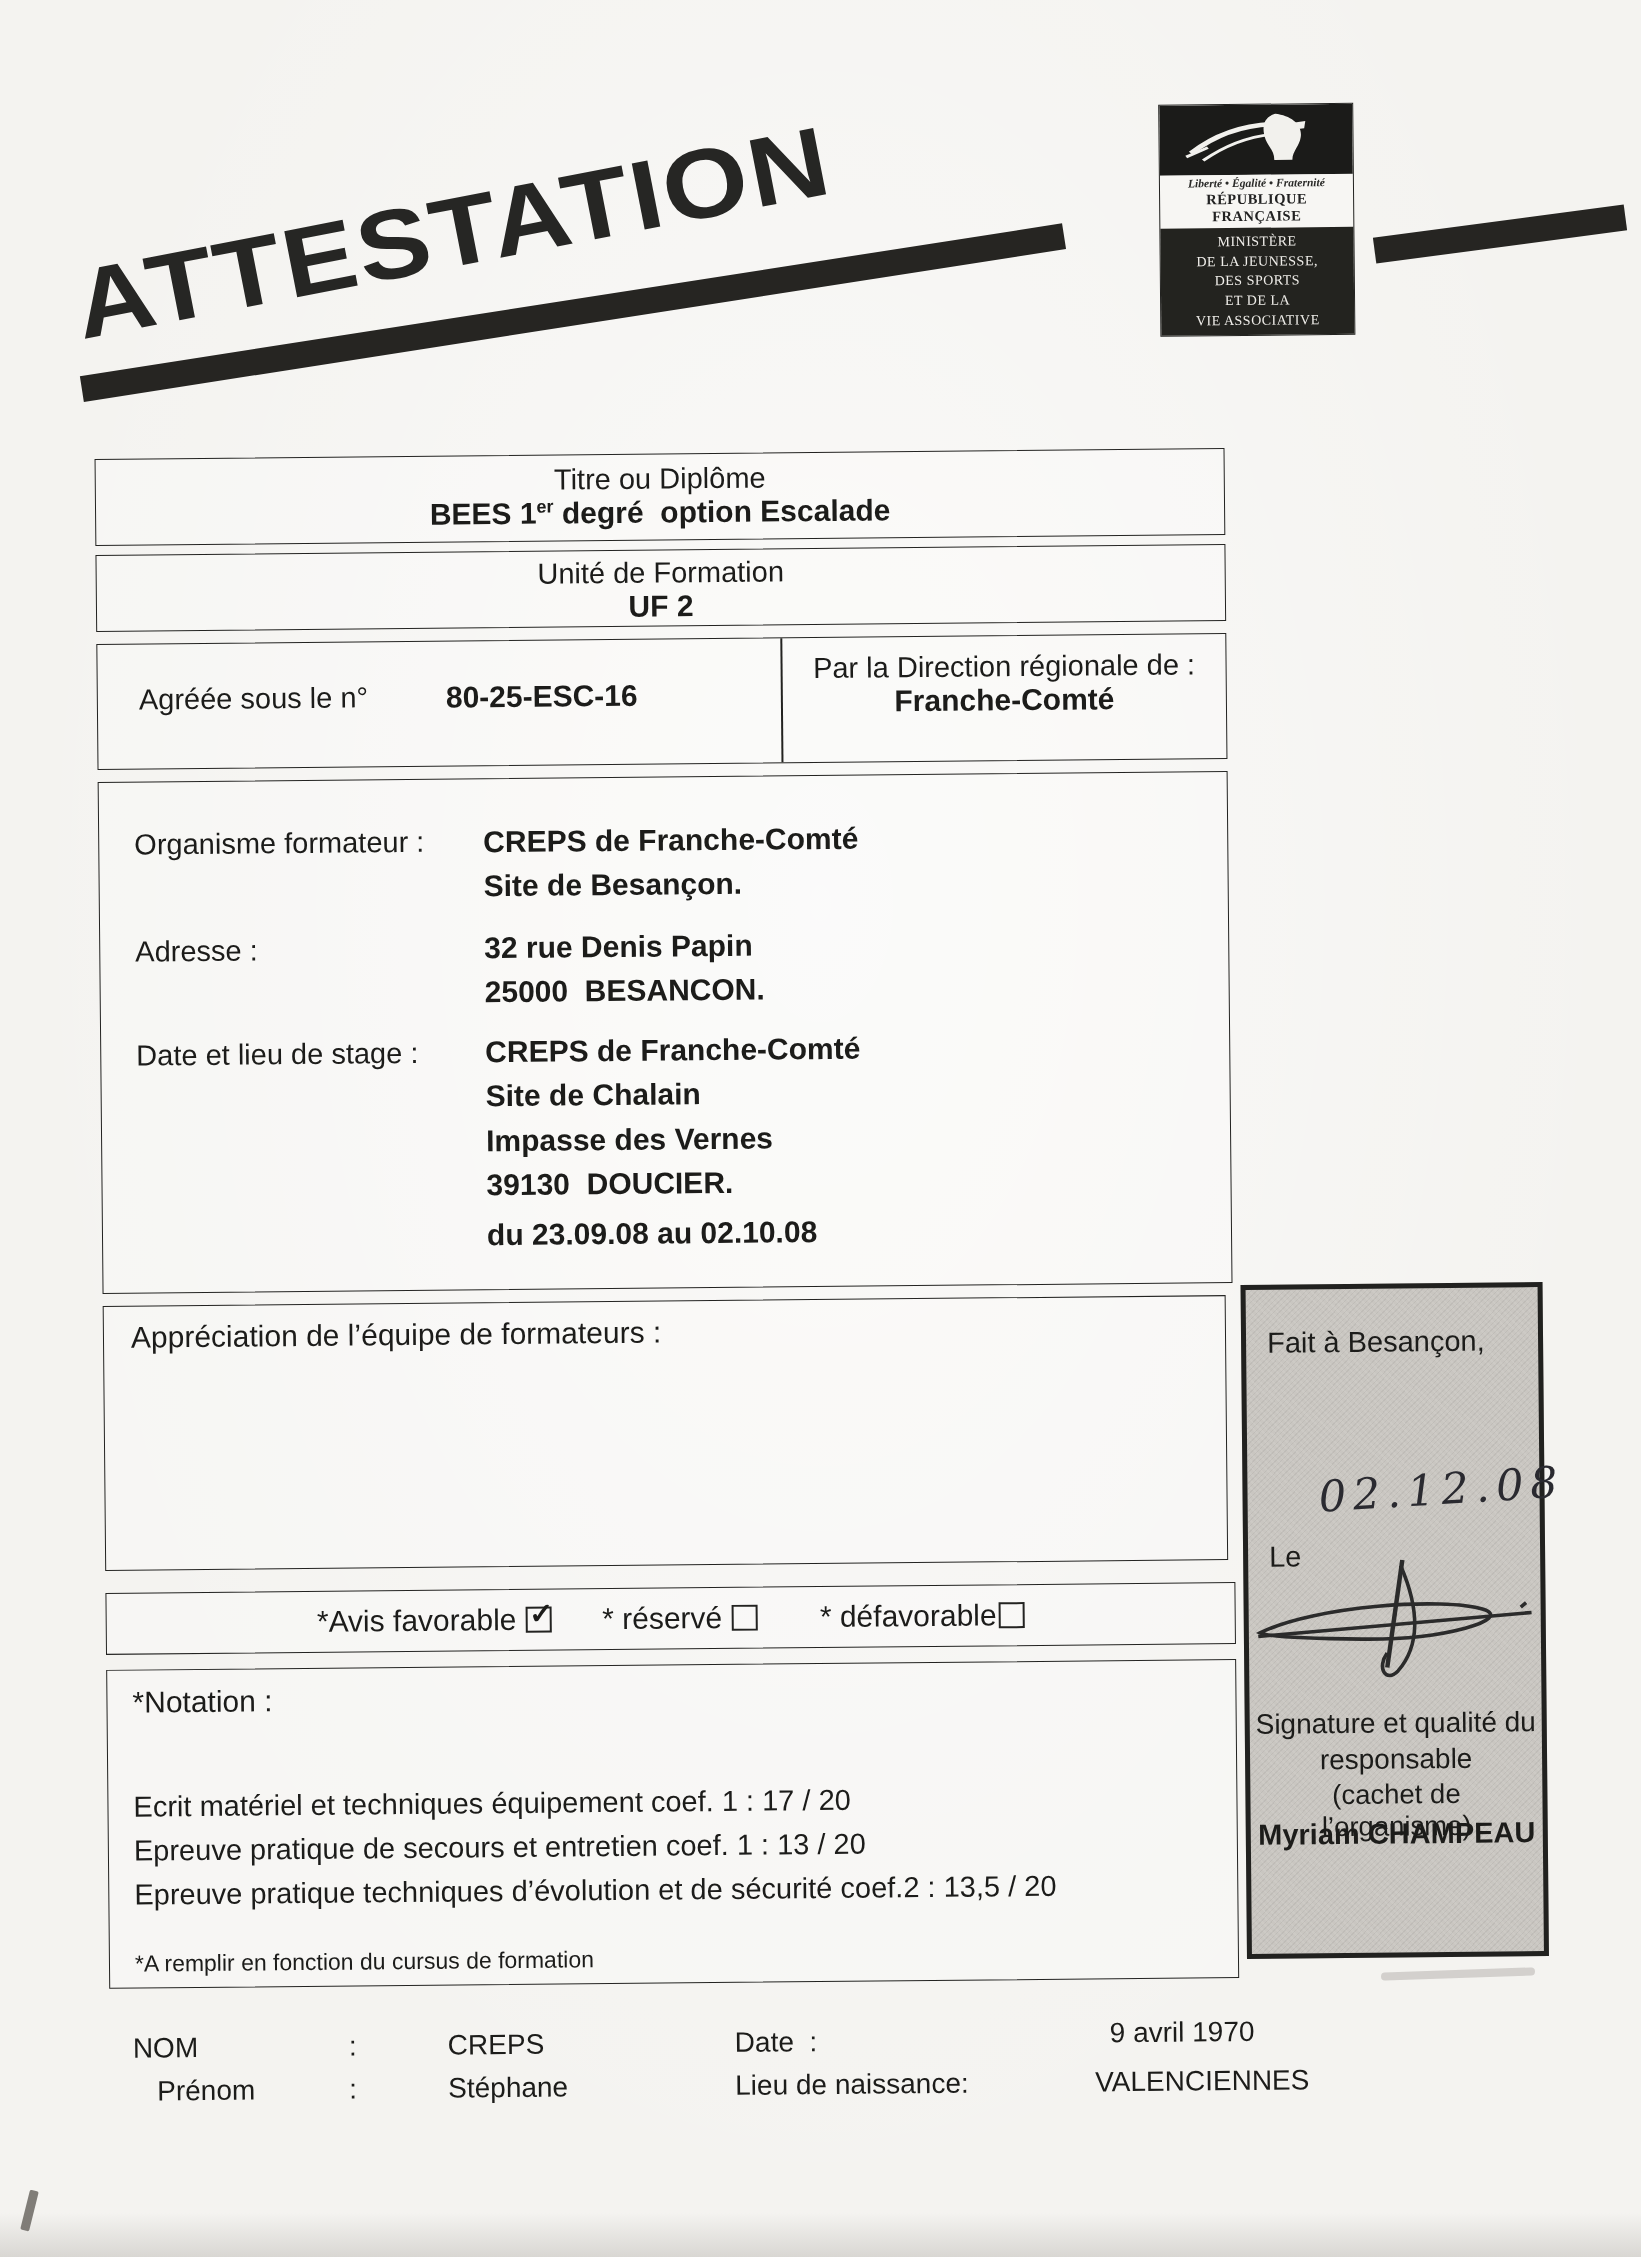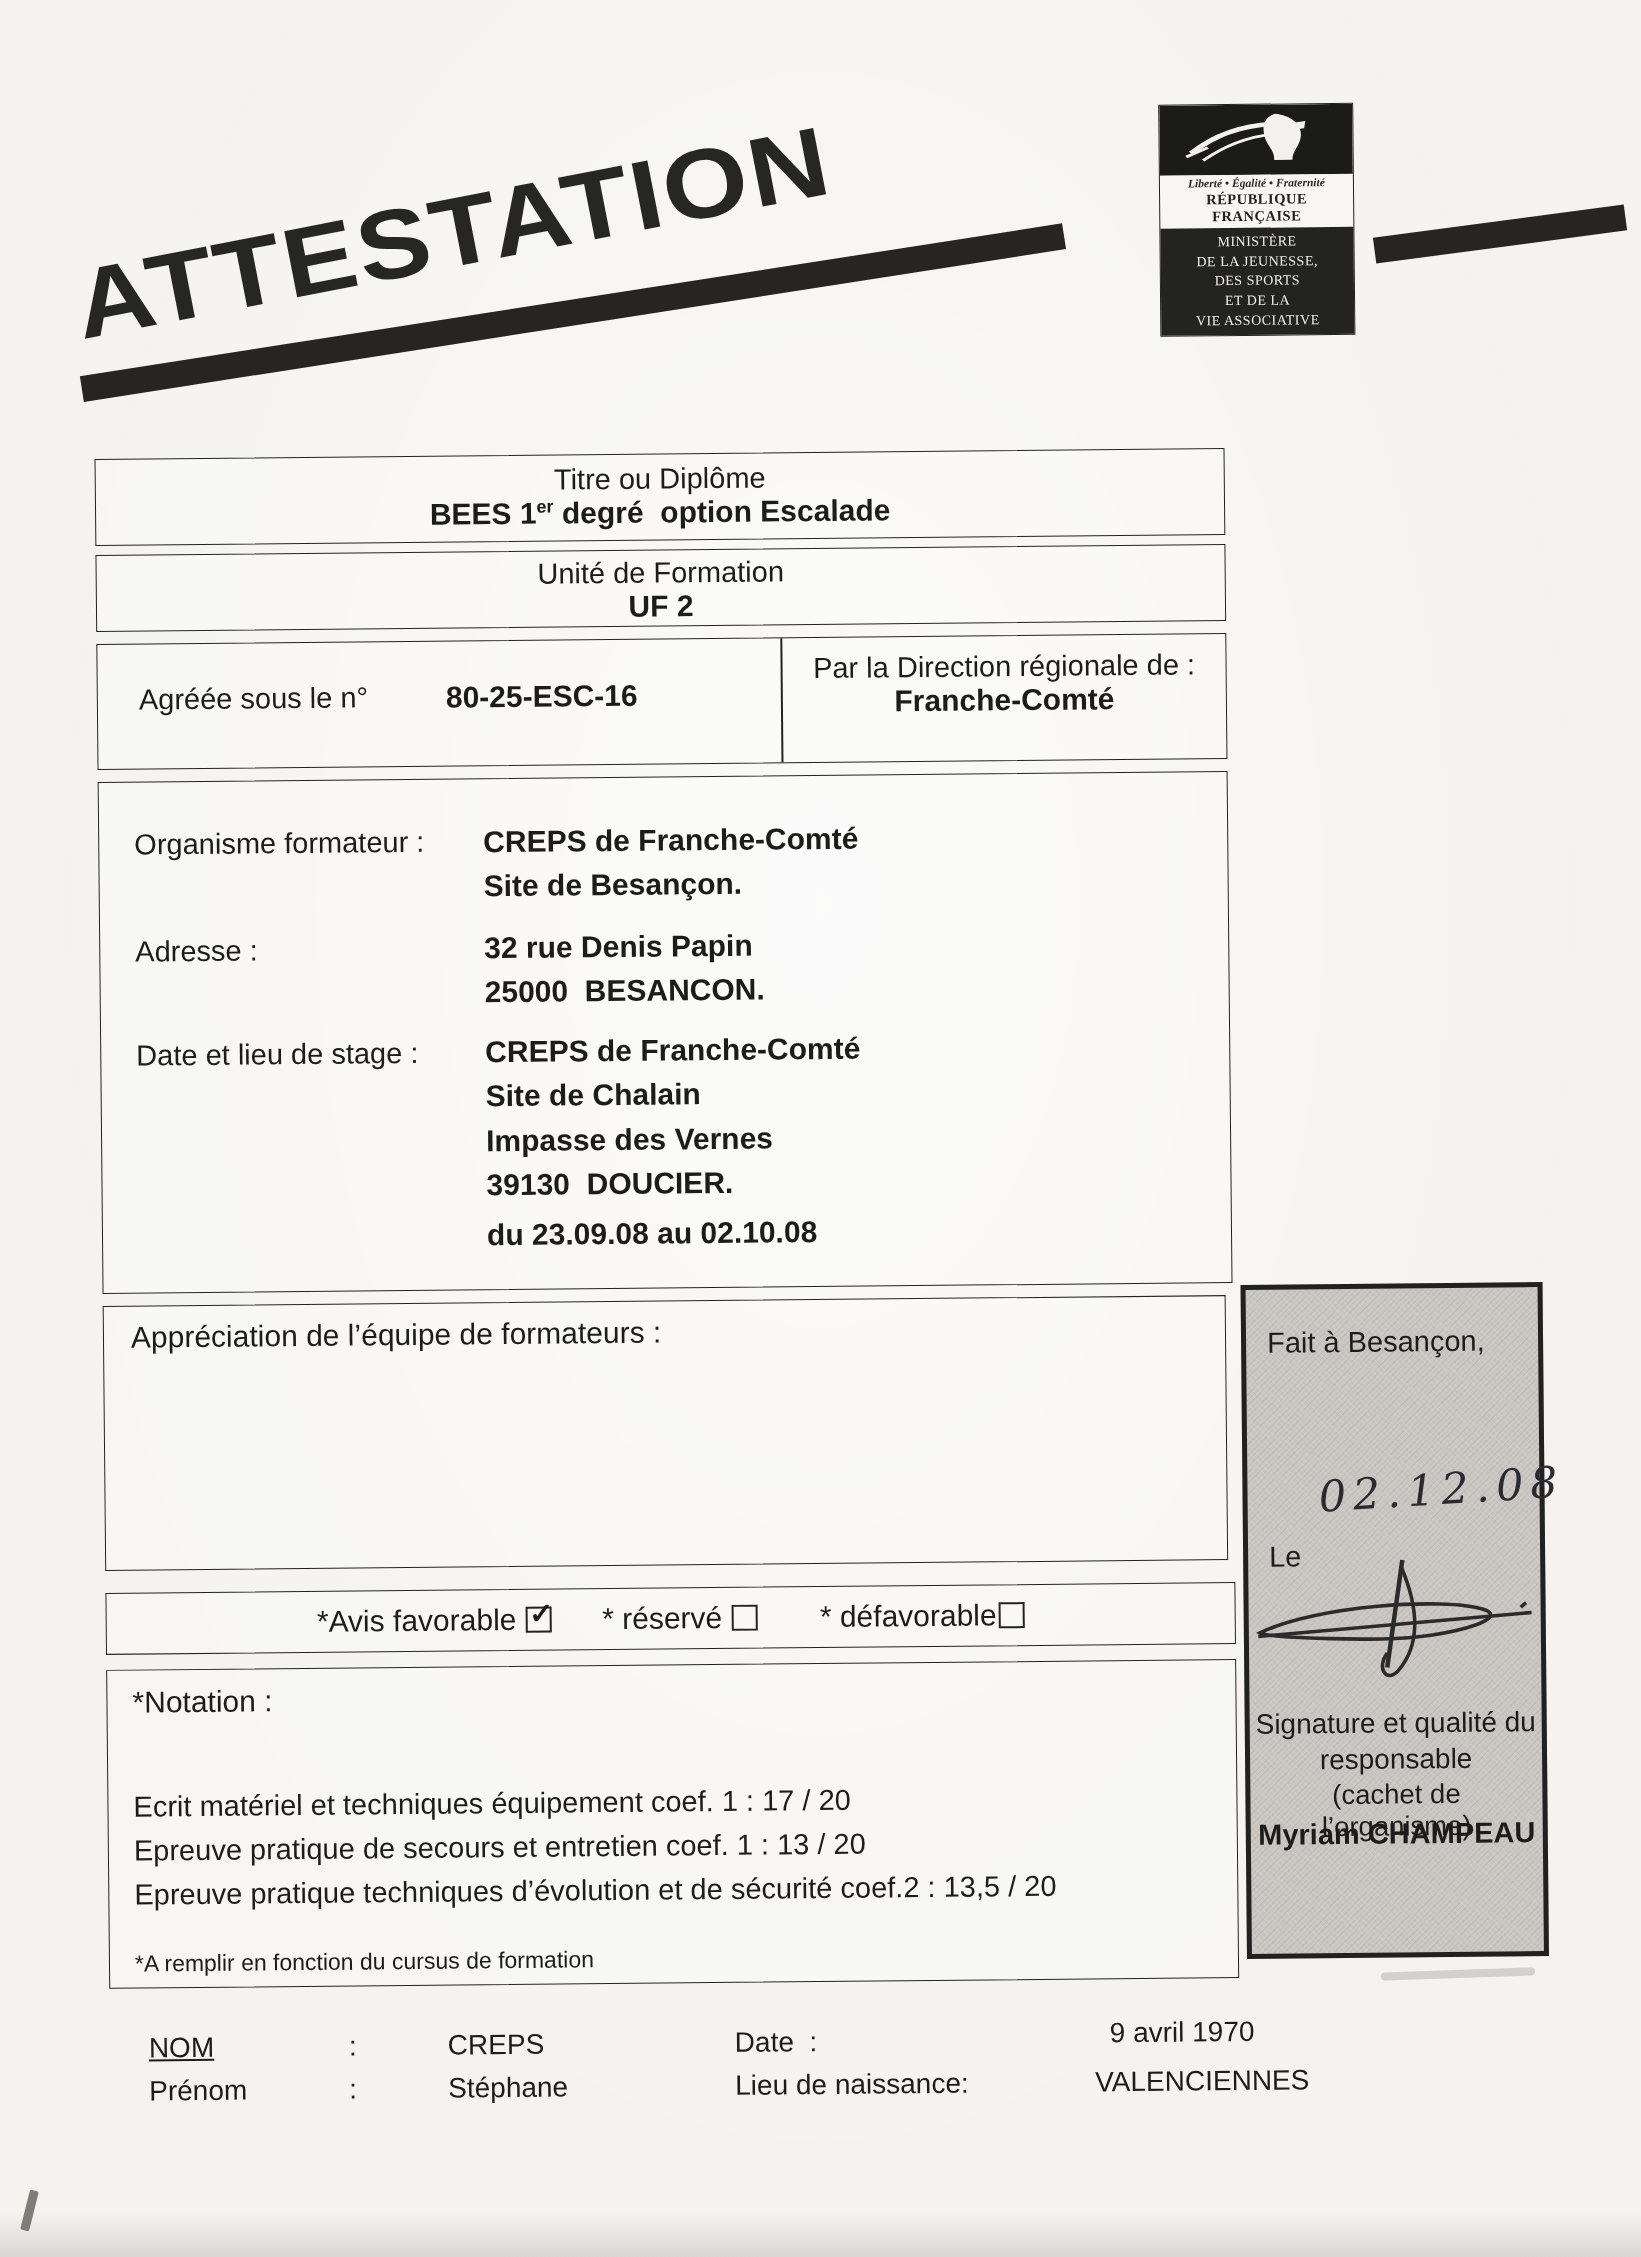--- a/index.html
+++ b/index.html
@@ -221,25 +221,25 @@
     <span class="not-lbl" data-bind="notation.label">*Notation :</span>
     <div class="not-lines">
       <div data-bind="notation.lines.0">Ecrit matériel et techniques équipement coef. 1 : 17 / 20</div>
       <div data-bind="notation.lines.1">Epreuve pratique de secours et entretien coef. 1 : 13 / 20</div>
       <div data-bind="notation.lines.2">Epreuve pratique techniques d’évolution et de sécurité coef.2 : 13,5 / 20</div>
     </div>
     <span class="not-foot" data-bind="notation.footnote">*A remplir en fonction du cursus de formation</span>
   </div>
 
   <div>
-    <span class="id-item" style="left:140px;top:2026px;text-decoration:underline;" data-bind="identity.nom_label">NOM</span>
+    <span class="id-item" style="left:124px;top:2026px;" data-bind="identity.nom_label">NOM</span>
     <span class="id-item" style="left:340px;top:2026px;" data-bind="identity.colon">:</span>
     <span class="id-item" style="left:439px;top:2026px;" data-bind="identity.nom_value">CREPS</span>
 
-    <span class="id-item" style="left:140px;top:2069px;text-align:center;" data-bind="identity.prenom_label">Prénom</span>
+    <span class="id-item" style="left:148px;top:2069px;text-align:center;" data-bind="identity.prenom_label">Prénom</span>
     <span class="id-item" style="left:340px;top:2069px;" data-bind="identity.colon">:</span>
     <span class="id-item" style="left:439px;top:2069px;" data-bind="identity.prenom_value">Stéphane</span>
 
     <span class="id-item" style="left:726px;top:2026px;" data-bind="identity.date_label">Date  :</span>
     <span class="id-item" style="left:1101px;top:2020px;" data-bind="identity.date_value">9 avril 1970</span>
 
     <span class="id-item" style="left:726px;top:2069px;" data-bind="identity.birth_label">Lieu de naissance:</span>
     <span class="id-item" style="left:1086px;top:2069px;" data-bind="identity.birth_value">VALENCIENNES</span>
   </div>
 

